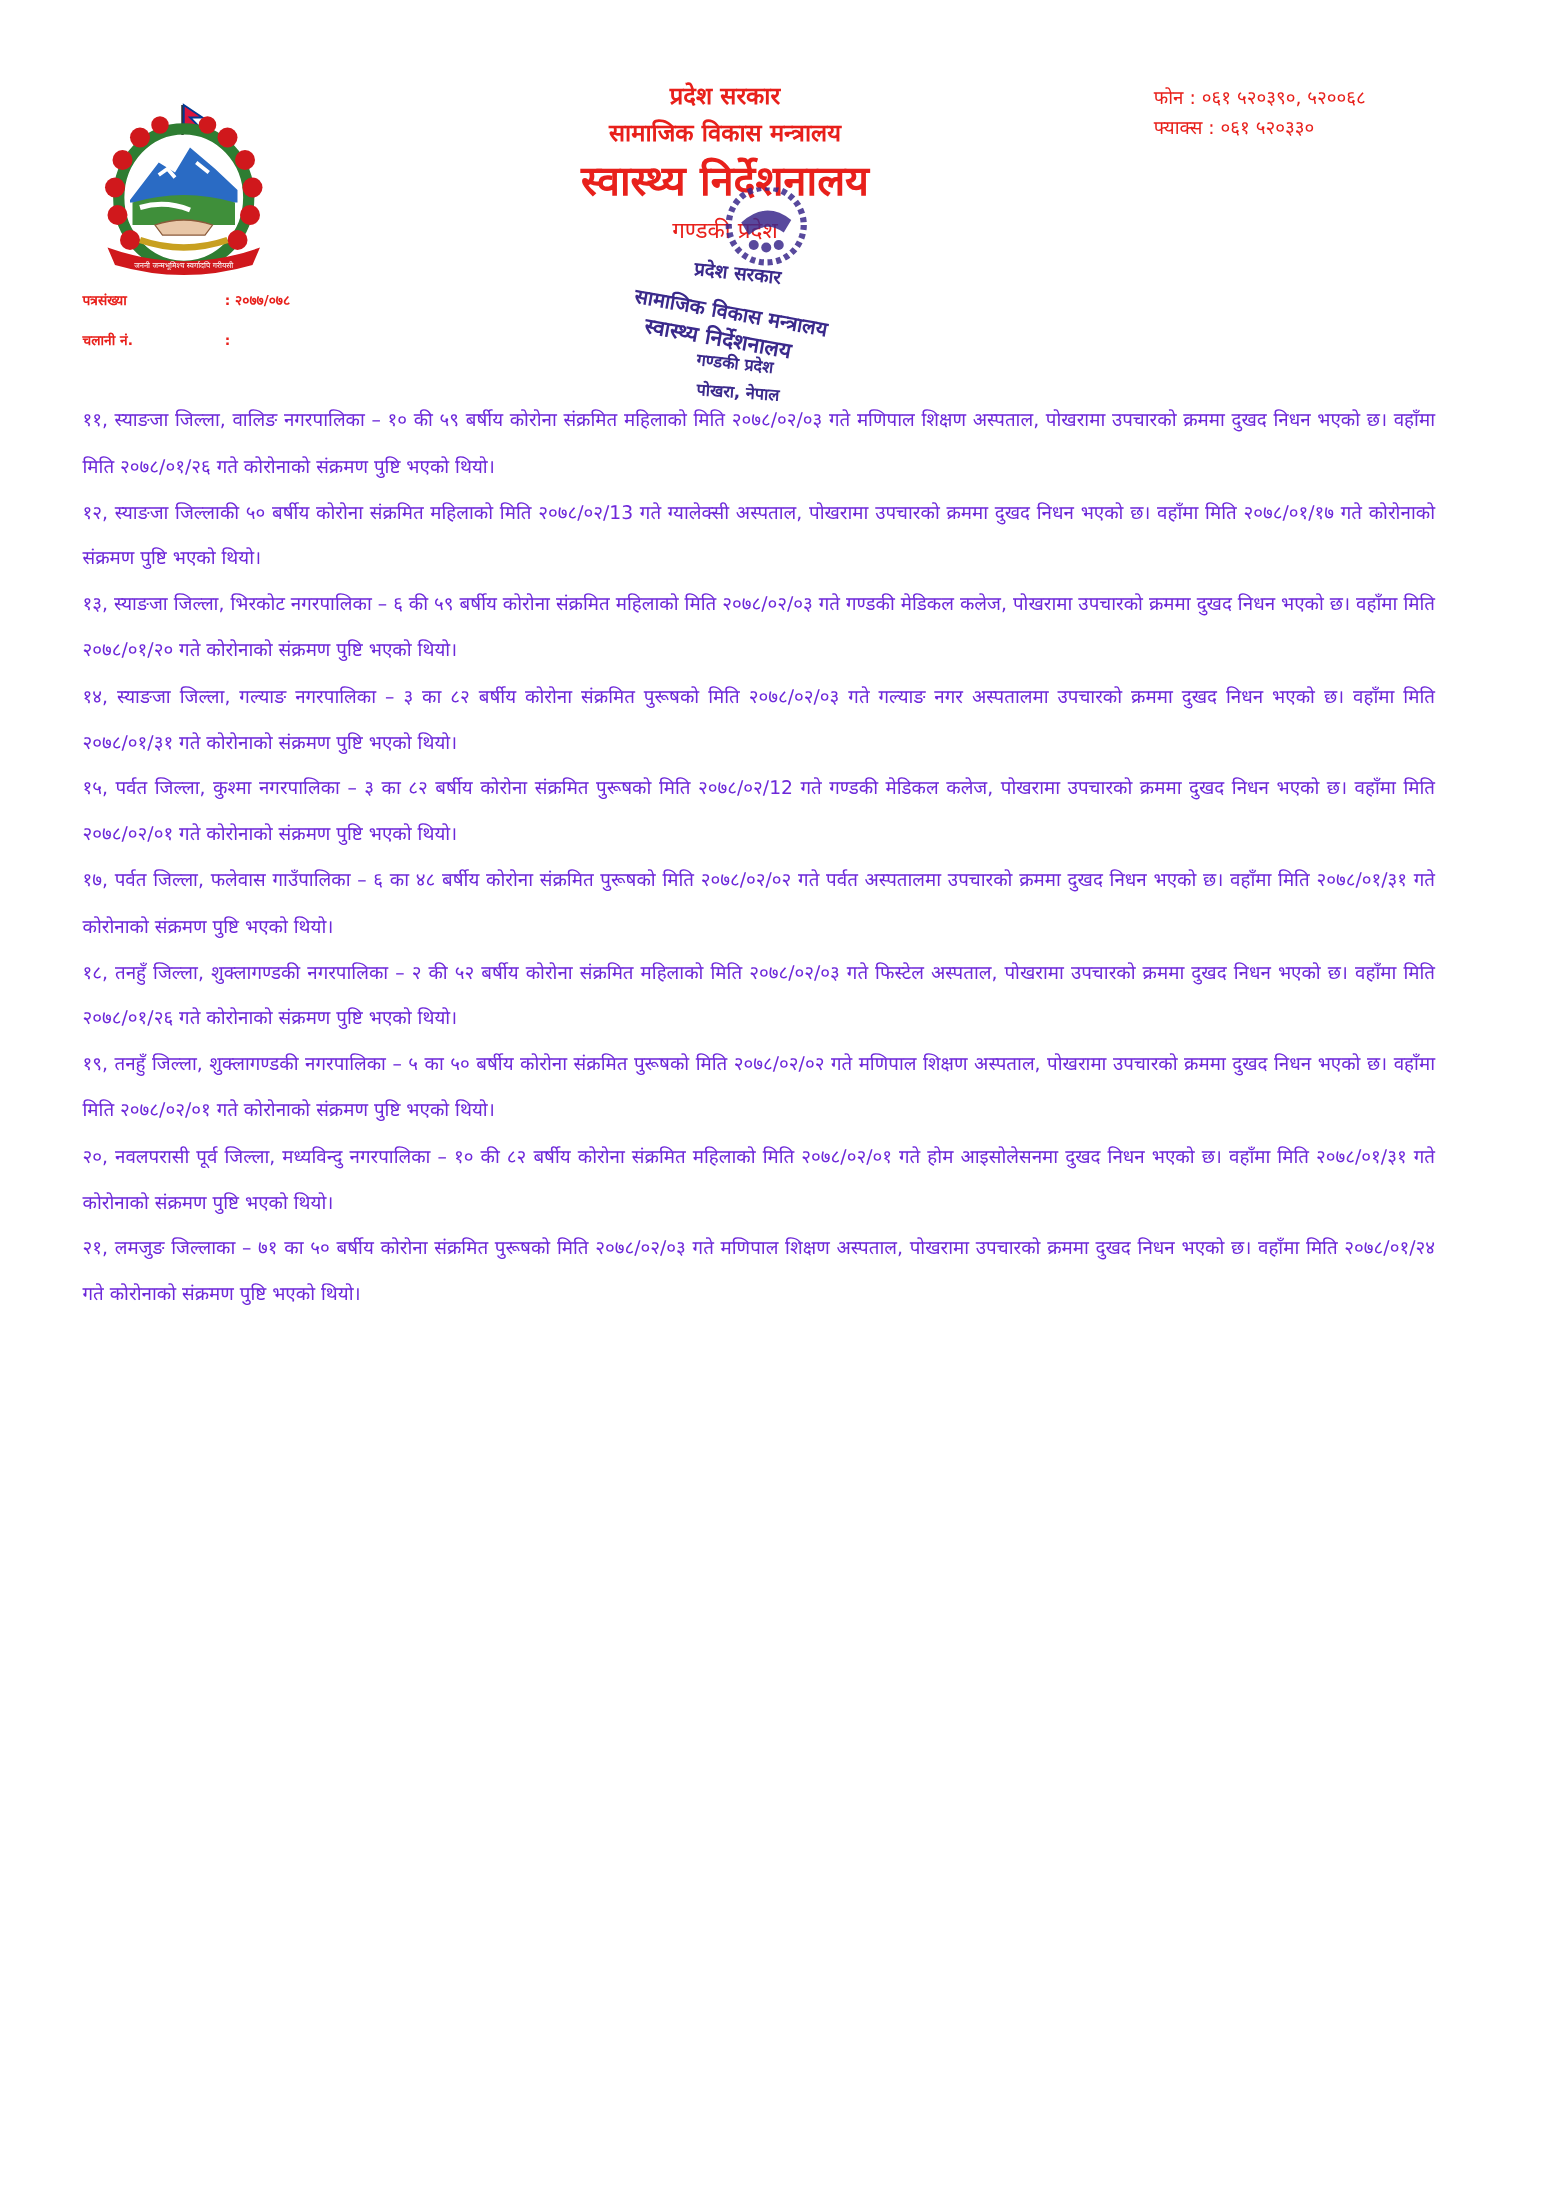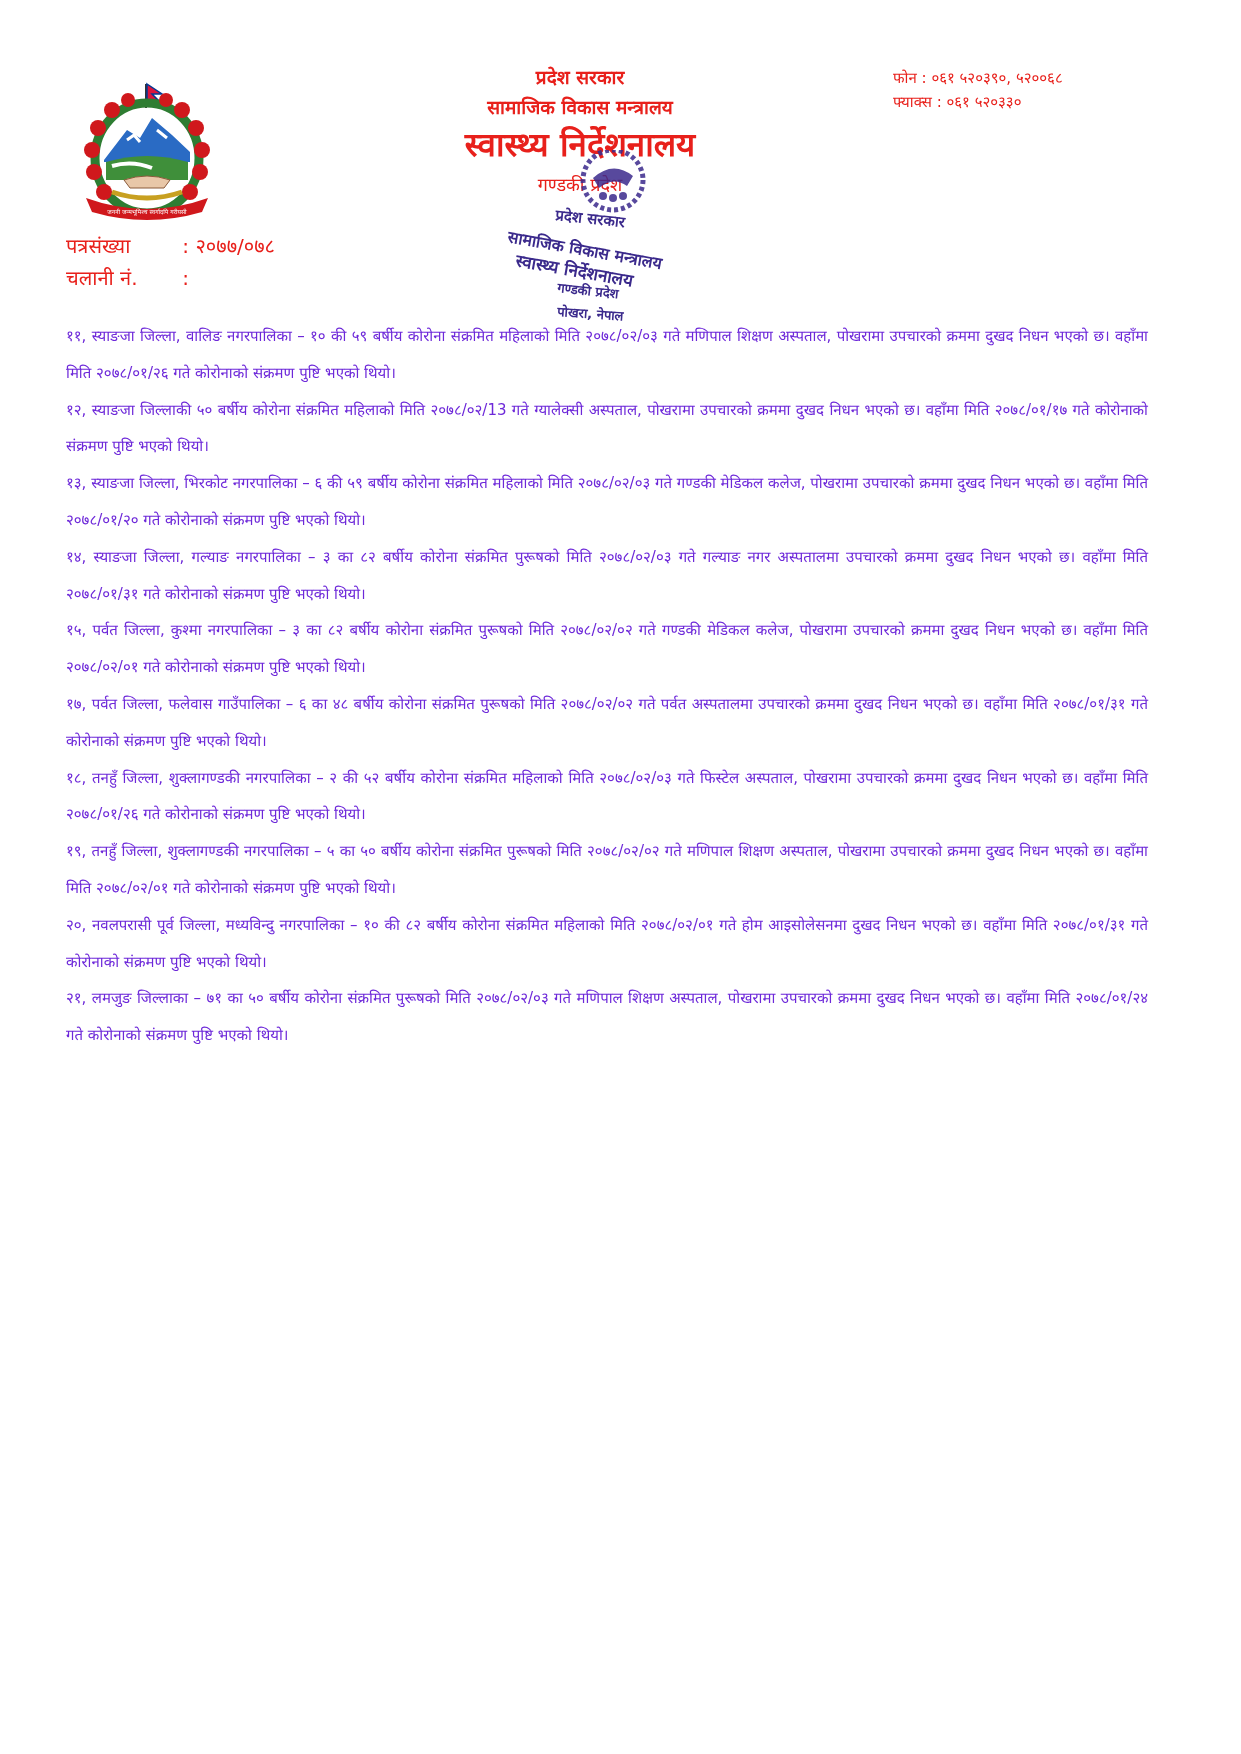--- a/index.html
+++ b/index.html
@@ -1,28 +1,28 @@
 <!DOCTYPE html>
 <html><head>
   <meta charset="utf-8">
   <style>
     html, body { margin: 0; padding: 0; background: #ffffff; }
     body { width: 1241px; height: 1754px; position: relative; overflow: hidden; font-family: "DejaVu Sans", sans-serif; color: #111; }
     .emblem { position: absolute; left: 72px; top: 80px; width: 150px; height: 150px; }
-    .ref { position: absolute; left: 66px; color: #e8201b; font-size: 20px; }
+    .ref { position: absolute; left: 66px; color: #e8201b; font-size: 11px; font-weight: bold; }
     .ref .lbl { display: inline-block; width: 110px; }
     .ref1 { top: 232px; }
     .ref2 { top: 264px; }
     .center-head { position: absolute; left: 380px; width: 400px; top: 62px; text-align: center; color: #e8201b; }
     .center-head .l1 { font-size: 19px; font-weight: bold; line-height: 30px; }
     .center-head .l2 { font-size: 19px; font-weight: bold; line-height: 30px; }
     .center-head .l3 { font-size: 33px; font-weight: bold; line-height: 46px; }
     .center-head .l4 { font-size: 18px; line-height: 30px; margin-top: 2px; }
     .center-head .l5 { font-size: 19px; line-height: 28px; }
-    .contact { position: absolute; left: 893px; top: 66px; color: #e8201b; font-size: 15px; line-height: 24px; }
+    .contact { position: absolute; left: 923px; top: 66px; color: #e8201b; font-size: 15px; line-height: 24px; }
     .stamp { position: absolute; left: 495px; top: 150px; width: 210px; height: 180px; }
     .body-text { position: absolute; left: 66px; top: 318px; width: 1082px; font-size: 15px; line-height: 36.8px; text-align: justify; color: #6d28d9; font-family: "DejaVu Sans", sans-serif; }
     .body-text p { margin: 0; }
   </style>
 </head>
 <body>
 
 <div class="emblem">
   <svg width="150" height="150" viewBox="0 0 150 150">
     <rect x="73" y="4" width="2" height="24" fill="#333"></rect>
@@ -97,19 +97,19 @@
       <text x="62" y="166" font-size="13" transform="rotate(4 62 166)">पोखरा, नेपाल</text>
     </g>
   </svg>
 </div>
 
 <div class="body-text">
   <p>११, स्याङजा जिल्ला, वालिङ नगरपालिका – १० की ५९ बर्षीय कोरोना संक्रमित महिलाको मिति २०७८/०२/०३ गते मणिपाल शिक्षण अस्पताल, पोखरामा उपचारको क्रममा दुखद निधन भएको छ। वहाँमा मिति २०७८/०१/२६ गते कोरोनाको संक्रमण पुष्टि भएको थियो।</p>
   <p>१२, स्याङजा जिल्लाकी ५० बर्षीय कोरोना संक्रमित महिलाको मिति २०७८/०२/13 गते ग्यालेक्सी अस्पताल, पोखरामा उपचारको क्रममा दुखद निधन भएको छ। वहाँमा मिति २०७८/०१/१७ गते कोरोनाको संक्रमण पुष्टि भएको थियो।</p>
   <p>१३, स्याङजा जिल्ला, भिरकोट नगरपालिका – ६ की ५९ बर्षीय कोरोना संक्रमित महिलाको मिति २०७८/०२/०३ गते गण्डकी मेडिकल कलेज, पोखरामा उपचारको क्रममा दुखद निधन भएको छ। वहाँमा मिति २०७८/०१/२० गते कोरोनाको संक्रमण पुष्टि भएको थियो।</p>
   <p>१४, स्याङजा जिल्ला, गल्याङ नगरपालिका – ३ का ८२ बर्षीय कोरोना संक्रमित पुरूषको मिति २०७८/०२/०३ गते गल्याङ नगर अस्पतालमा उपचारको क्रममा दुखद निधन भएको छ। वहाँमा मिति २०७८/०१/३१ गते कोरोनाको संक्रमण पुष्टि भएको थियो।</p>
-  <p>१५, पर्वत जिल्ला, कुश्मा नगरपालिका – ३ का ८२ बर्षीय कोरोना संक्रमित पुरूषको मिति २०७८/०२/०२ गते गण्डकी मेडिकल कलेज, पोखरामा उपचारको क्रममा दुखद निधन भएको छ। वहाँमा मिति २०७८/०२/०१ गते कोरोनाको संक्रमण पुष्टि भएको थियो।</p>
+  <p>१५, पर्वत जिल्ला, कुश्मा नगरपालिका – ३ का ८२ बर्षीय कोरोना संक्रमित पुरूषको मिति २०७८/०२/12 गते गण्डकी मेडिकल कलेज, पोखरामा उपचारको क्रममा दुखद निधन भएको छ। वहाँमा मिति २०७८/०२/०१ गते कोरोनाको संक्रमण पुष्टि भएको थियो।</p>
   <p>१७, पर्वत जिल्ला, फलेवास गाउँपालिका – ६ का ४८ बर्षीय कोरोना संक्रमित पुरूषको मिति २०७८/०२/०२ गते पर्वत अस्पतालमा उपचारको क्रममा दुखद निधन भएको छ। वहाँमा मिति २०७८/०१/३१ गते कोरोनाको संक्रमण पुष्टि भएको थियो।</p>
   <p>१८, तनहुँ जिल्ला, शुक्लागण्डकी नगरपालिका – २ की ५२ बर्षीय कोरोना संक्रमित महिलाको मिति २०७८/०२/०३ गते फिस्टेल अस्पताल, पोखरामा उपचारको क्रममा दुखद निधन भएको छ। वहाँमा मिति २०७८/०१/२६ गते कोरोनाको संक्रमण पुष्टि भएको थियो।</p>
   <p>१९, तनहुँ जिल्ला, शुक्लागण्डकी नगरपालिका – ५ का ५० बर्षीय कोरोना संक्रमित पुरूषको मिति २०७८/०२/०२ गते मणिपाल शिक्षण अस्पताल, पोखरामा उपचारको क्रममा दुखद निधन भएको छ। वहाँमा मिति २०७८/०२/०१ गते कोरोनाको संक्रमण पुष्टि भएको थियो।</p>
   <p>२०, नवलपरासी पूर्व जिल्ला, मध्यविन्दु नगरपालिका – १० की ८२ बर्षीय कोरोना संक्रमित महिलाको मिति २०७८/०२/०१ गते होम आइसोलेसनमा दुखद निधन भएको छ। वहाँमा मिति २०७८/०१/३१ गते कोरोनाको संक्रमण पुष्टि भएको थियो।</p>
   <p>२१, लमजुङ जिल्लाका – ७१ का ५० बर्षीय कोरोना संक्रमित पुरूषको मिति २०७८/०२/०३ गते मणिपाल शिक्षण अस्पताल, पोखरामा उपचारको क्रममा दुखद निधन भएको छ। वहाँमा मिति २०७८/०१/२४ गते कोरोनाको संक्रमण पुष्टि भएको थियो।</p>
 </div>
 
 </body></html>

